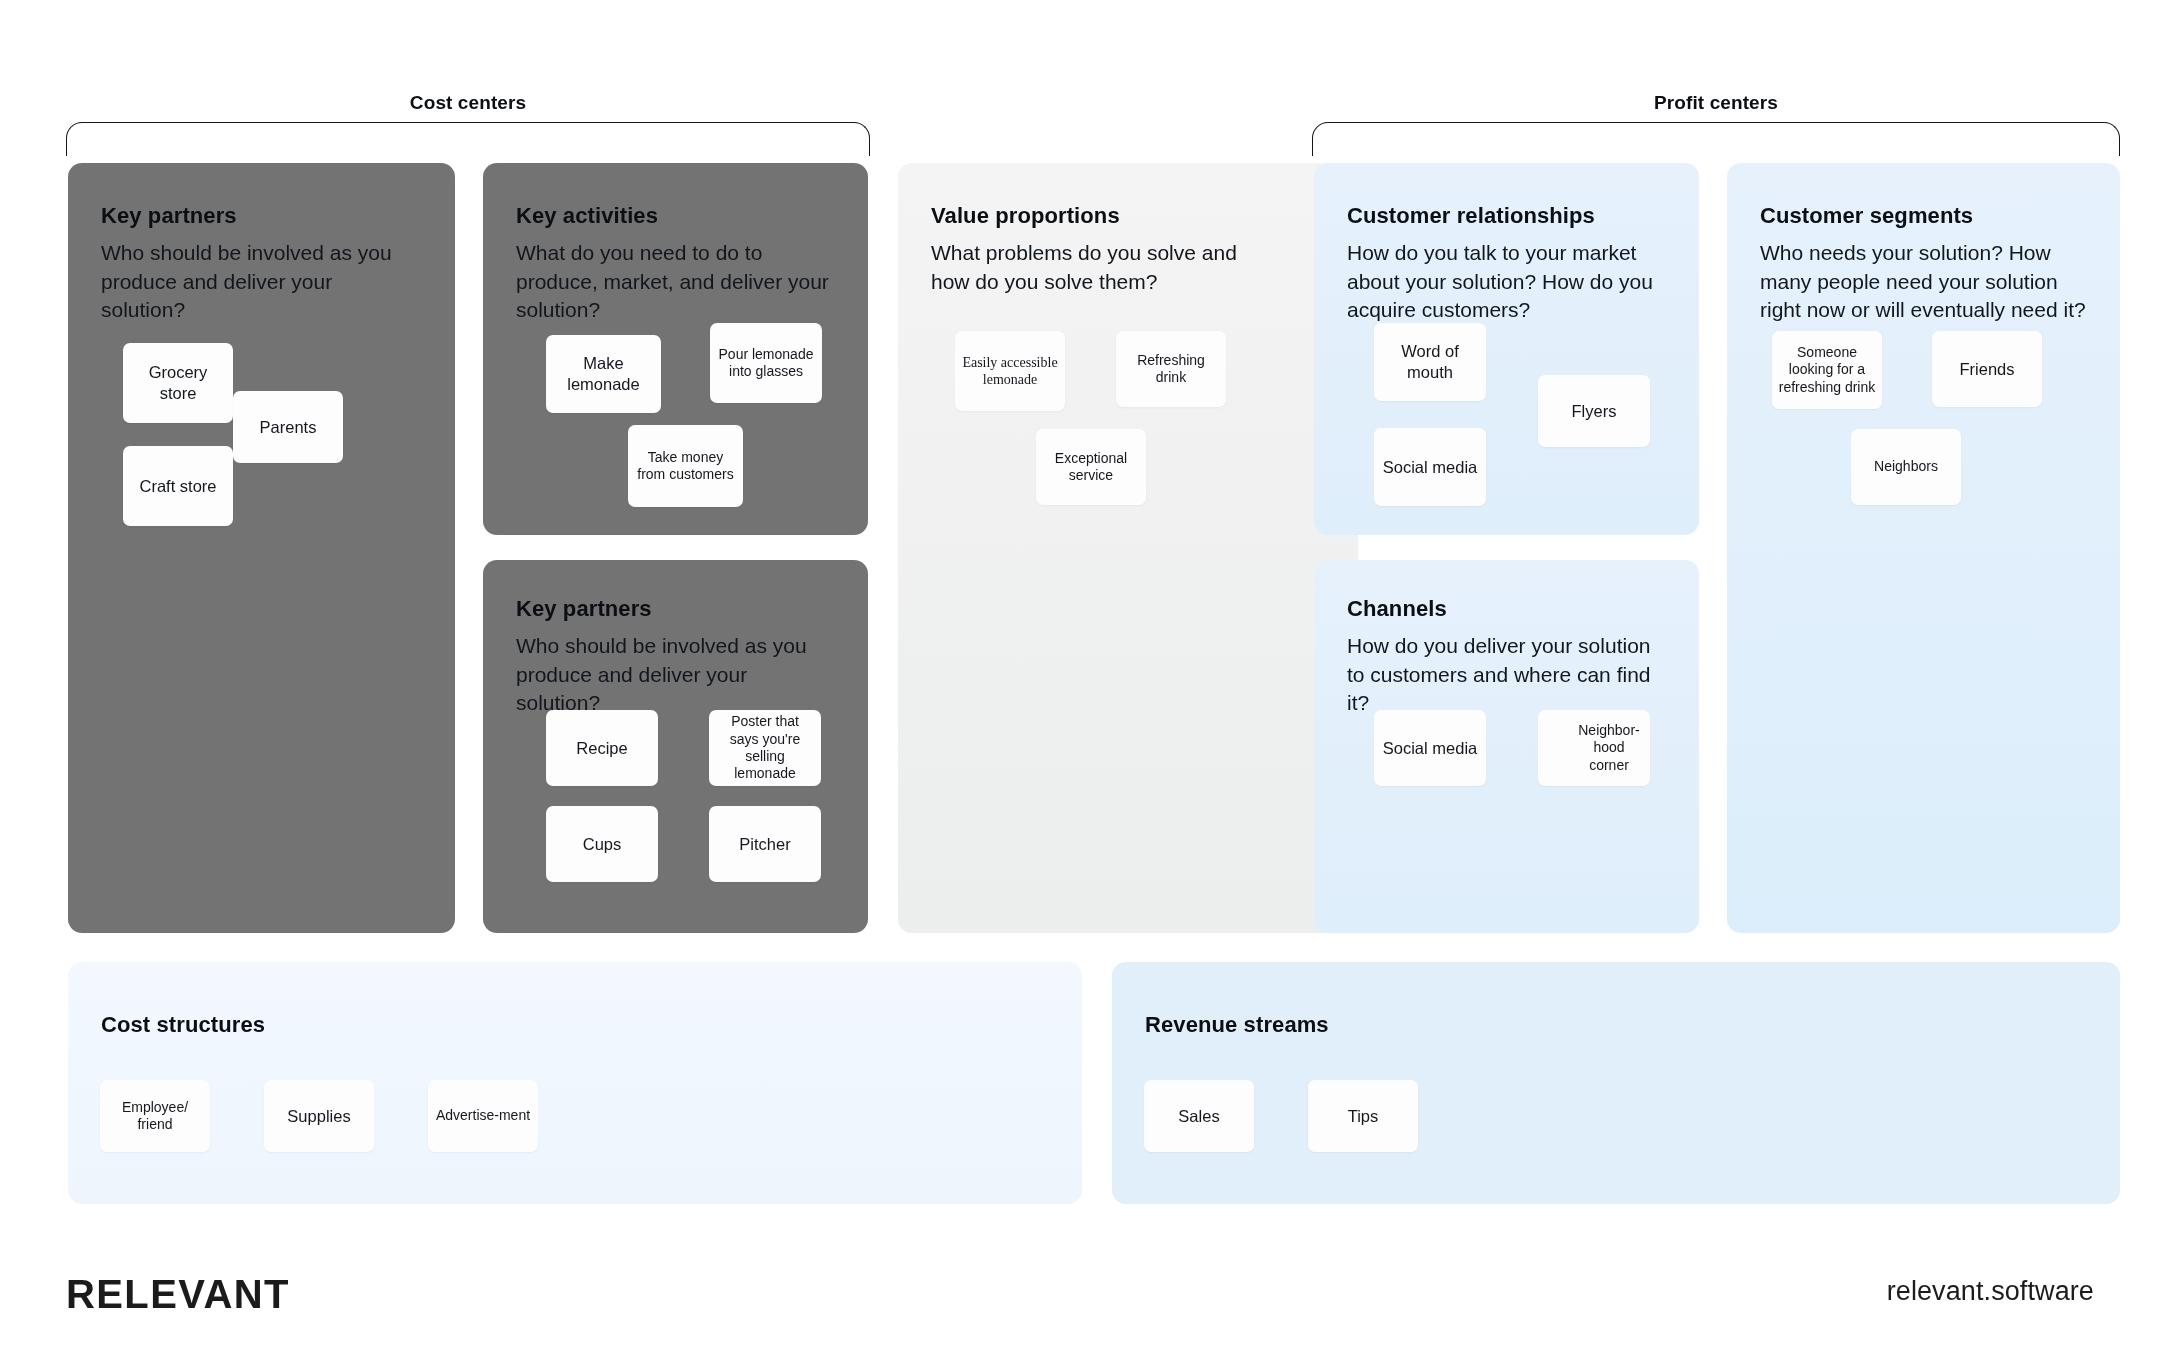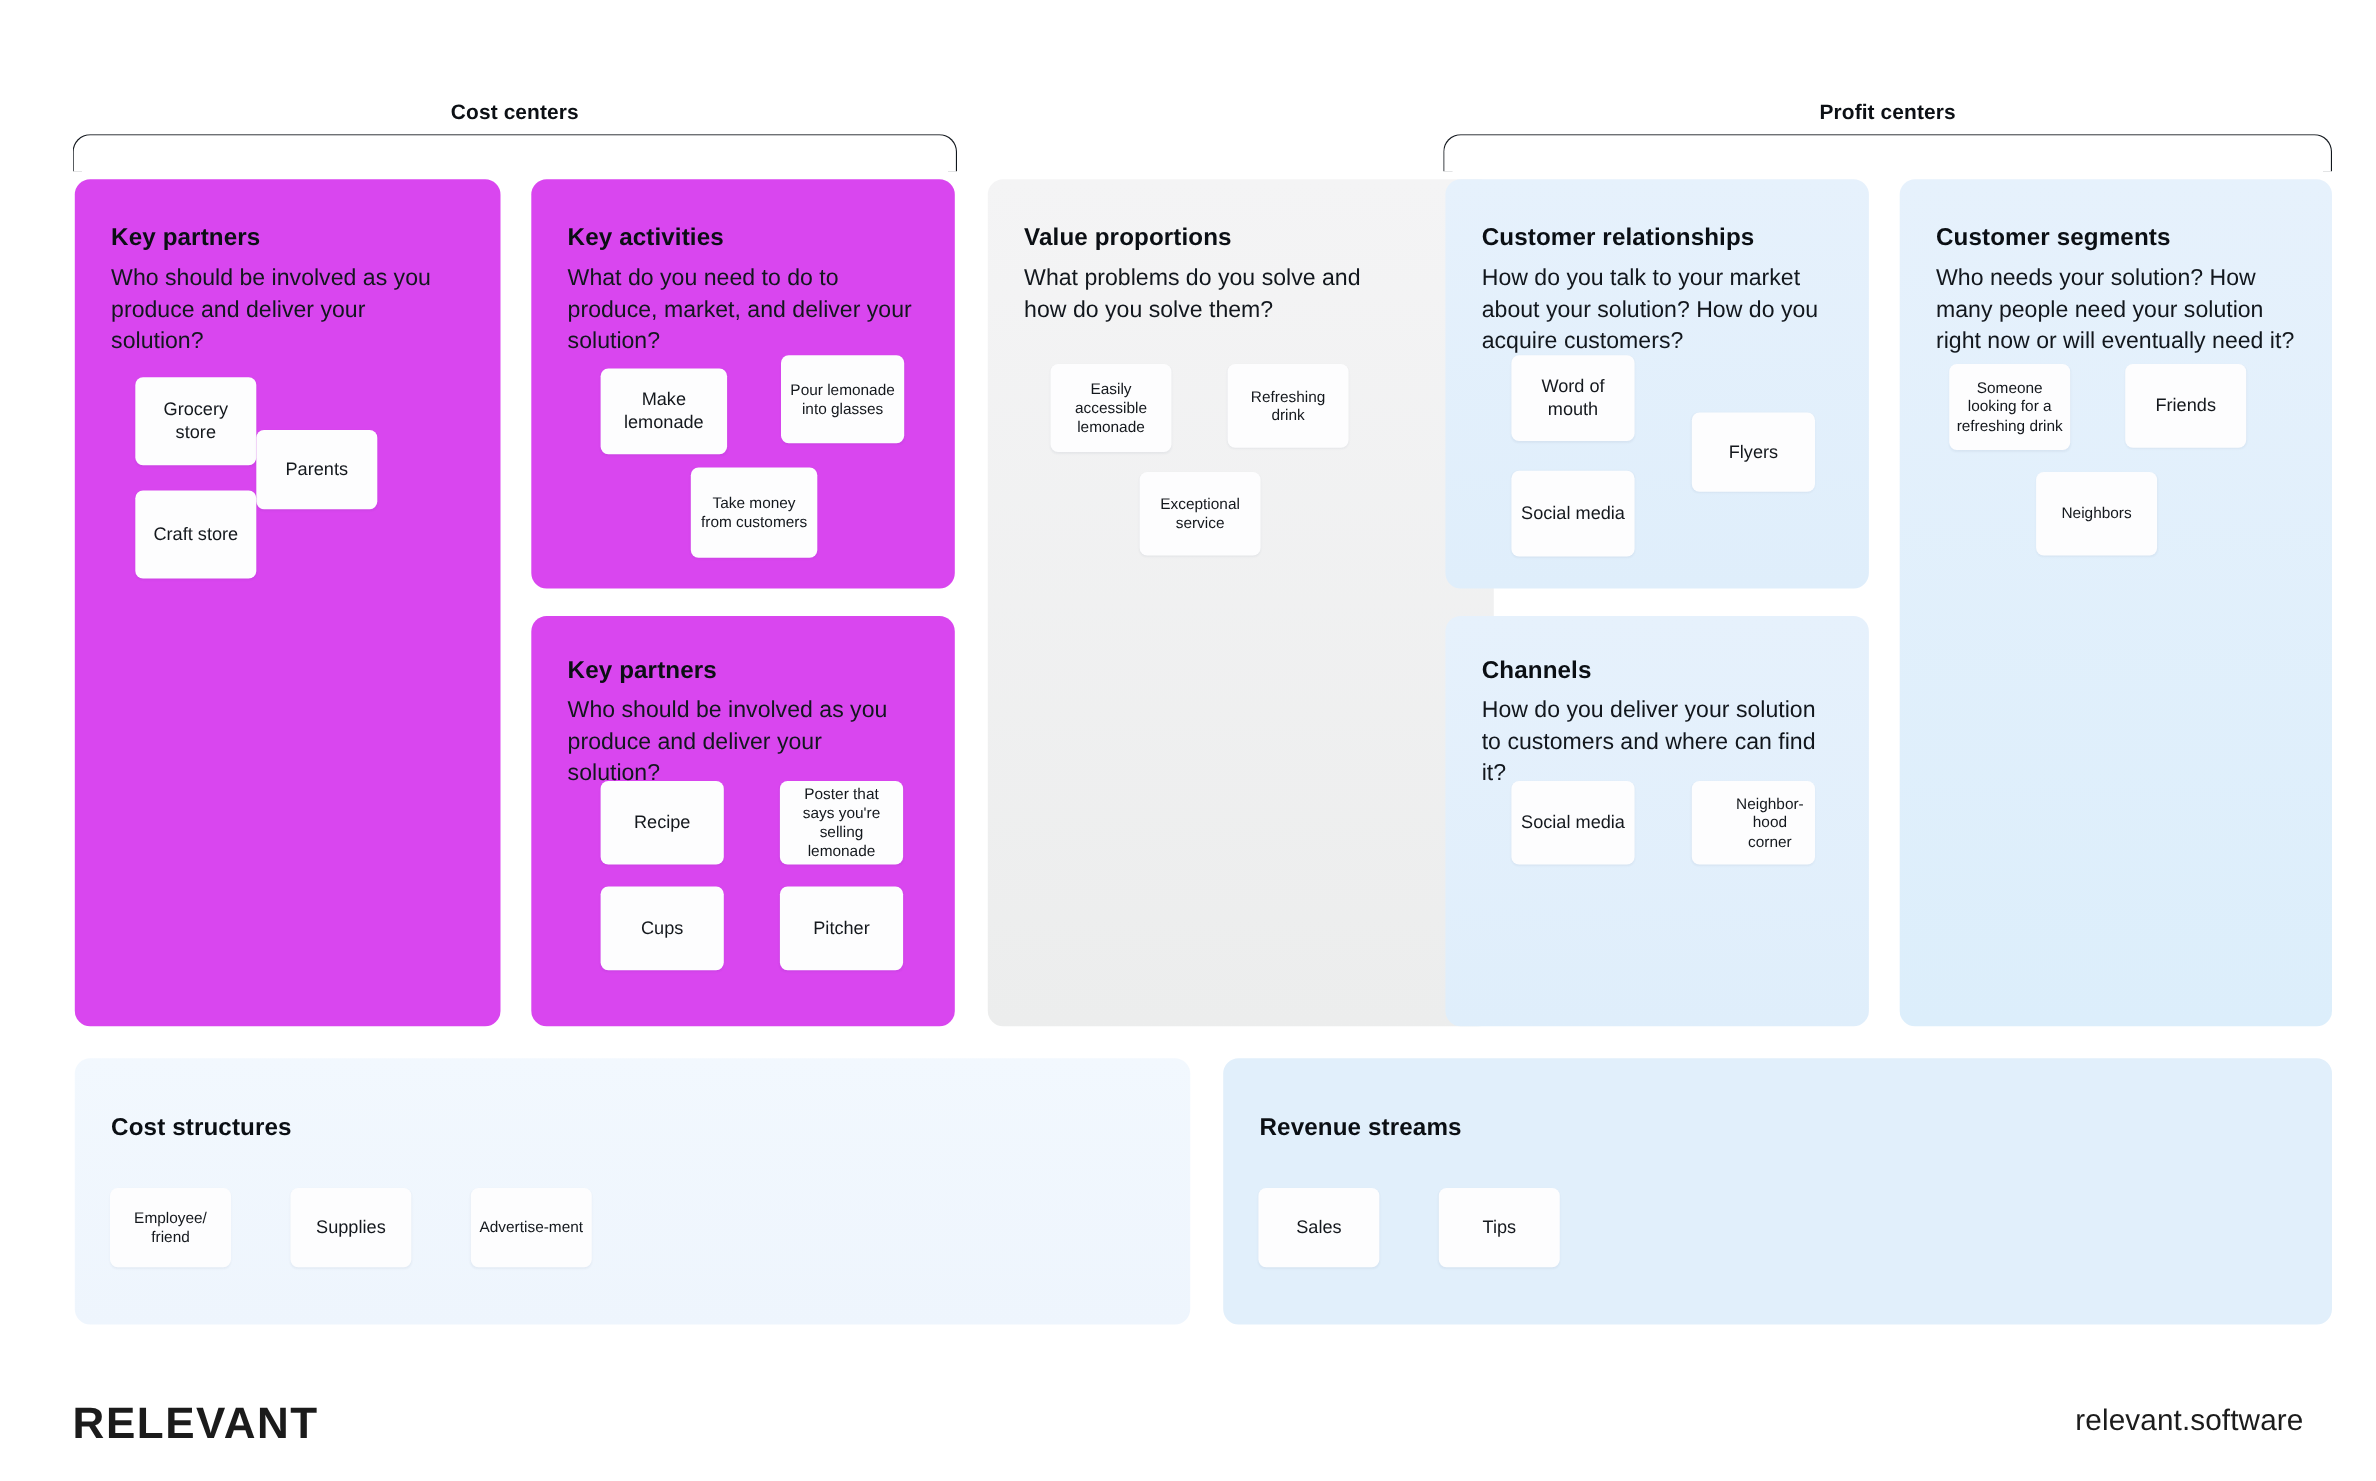--- a/index.html
+++ b/index.html
@@ -30,21 +30,21 @@
     border-bottom: none;
     border-top-left-radius: 16px;
     border-top-right-radius: 16px;
   }
 
   
   .panel {
     position: absolute;
     border-radius: 14px;
   }
-  .panel.blue-light { background: #d946ef; }
+  .panel.blue-light { background: #737373; }
   .panel.blue-soft  { background: linear-gradient(180deg,#e6f1fc 0%, #dfeefb 100%); }
   .panel.gray       { background: linear-gradient(180deg,#f4f4f5 0%, #eceded 100%); }
   .panel.grad-seg   { background: linear-gradient(180deg,#e6f1fc 0%, #dceefb 100%); }
   .panel.cost-strip { background: linear-gradient(180deg,#f2f8fe 0%, #eef5fd 100%); }
   .panel.rev-strip  { background: #e1effb; }
 
   .panel-title {
     position: absolute;
     font-size: 22px;
     font-weight: 700;
@@ -129,21 +129,21 @@
     <div class="note" style="left:63px; top:150px; width:112px; height:76px;">Recipe</div>
     <div class="note sm" style="left:226px; top:150px; width:112px; height:76px;">Poster that says you're selling lemonade</div>
     <div class="note" style="left:63px; top:246px; width:112px; height:76px;">Cups</div>
     <div class="note" style="left:226px; top:246px; width:112px; height:76px;">Pitcher</div>
   </div>
 
   <div class="panel gray" style="left:898px; top:163px; width:460px; height:770px;">
     <div class="panel-title" style="left:33px; top:40px;">Value proportions</div>
     <div class="panel-desc" style="left:33px; top:76px; width:320px;">What problems do you solve and how do you solve them?</div>
 
-    <div class="note sm" style="left:57px; top:168px; width:110px; height:80px;">Easily accessible lemonade</div>
+    <div class="note sm" style="left:57px; top:168px; width:110px; height:80px;font-family:Liberation Serif, serif;">Easily accessible lemonade</div>
     <div class="note sm" style="left:218px; top:168px; width:110px; height:76px;">Refreshing drink</div>
     <div class="note sm" style="left:138px; top:266px; width:110px; height:76px;">Exceptional service</div>
   </div>
 
   <div class="panel blue-soft" style="left:1314px; top:163px; width:385px; height:372px;">
     <div class="panel-title" style="left:33px; top:40px;">Customer relationships</div>
     <div class="panel-desc" style="left:33px; top:76px; width:320px;">How do you talk to your market about your solution? How do you acquire customers?</div>
 
     <div class="note" style="left:60px; top:160px; width:112px; height:78px;">Word of mouth</div>
     <div class="note" style="left:224px; top:212px; width:112px; height:72px;">Flyers</div>

